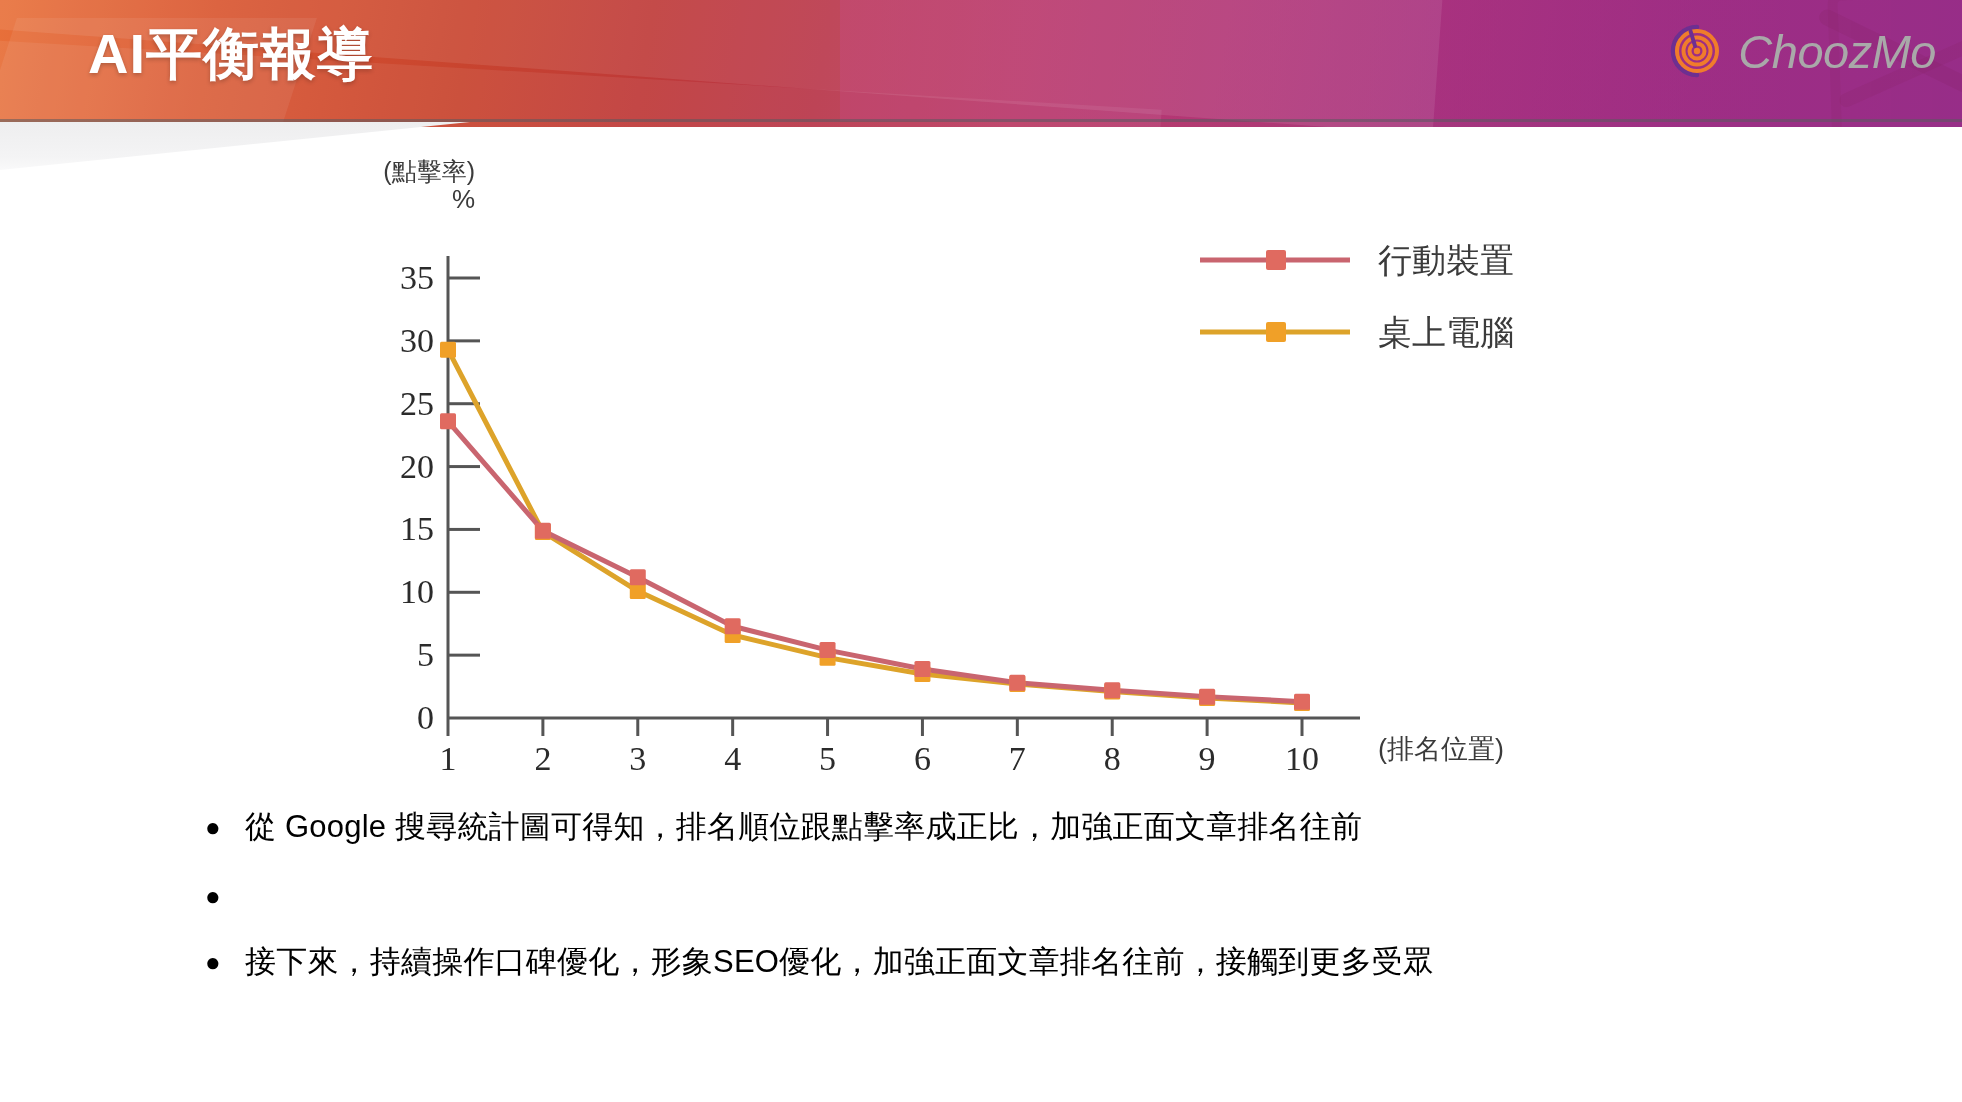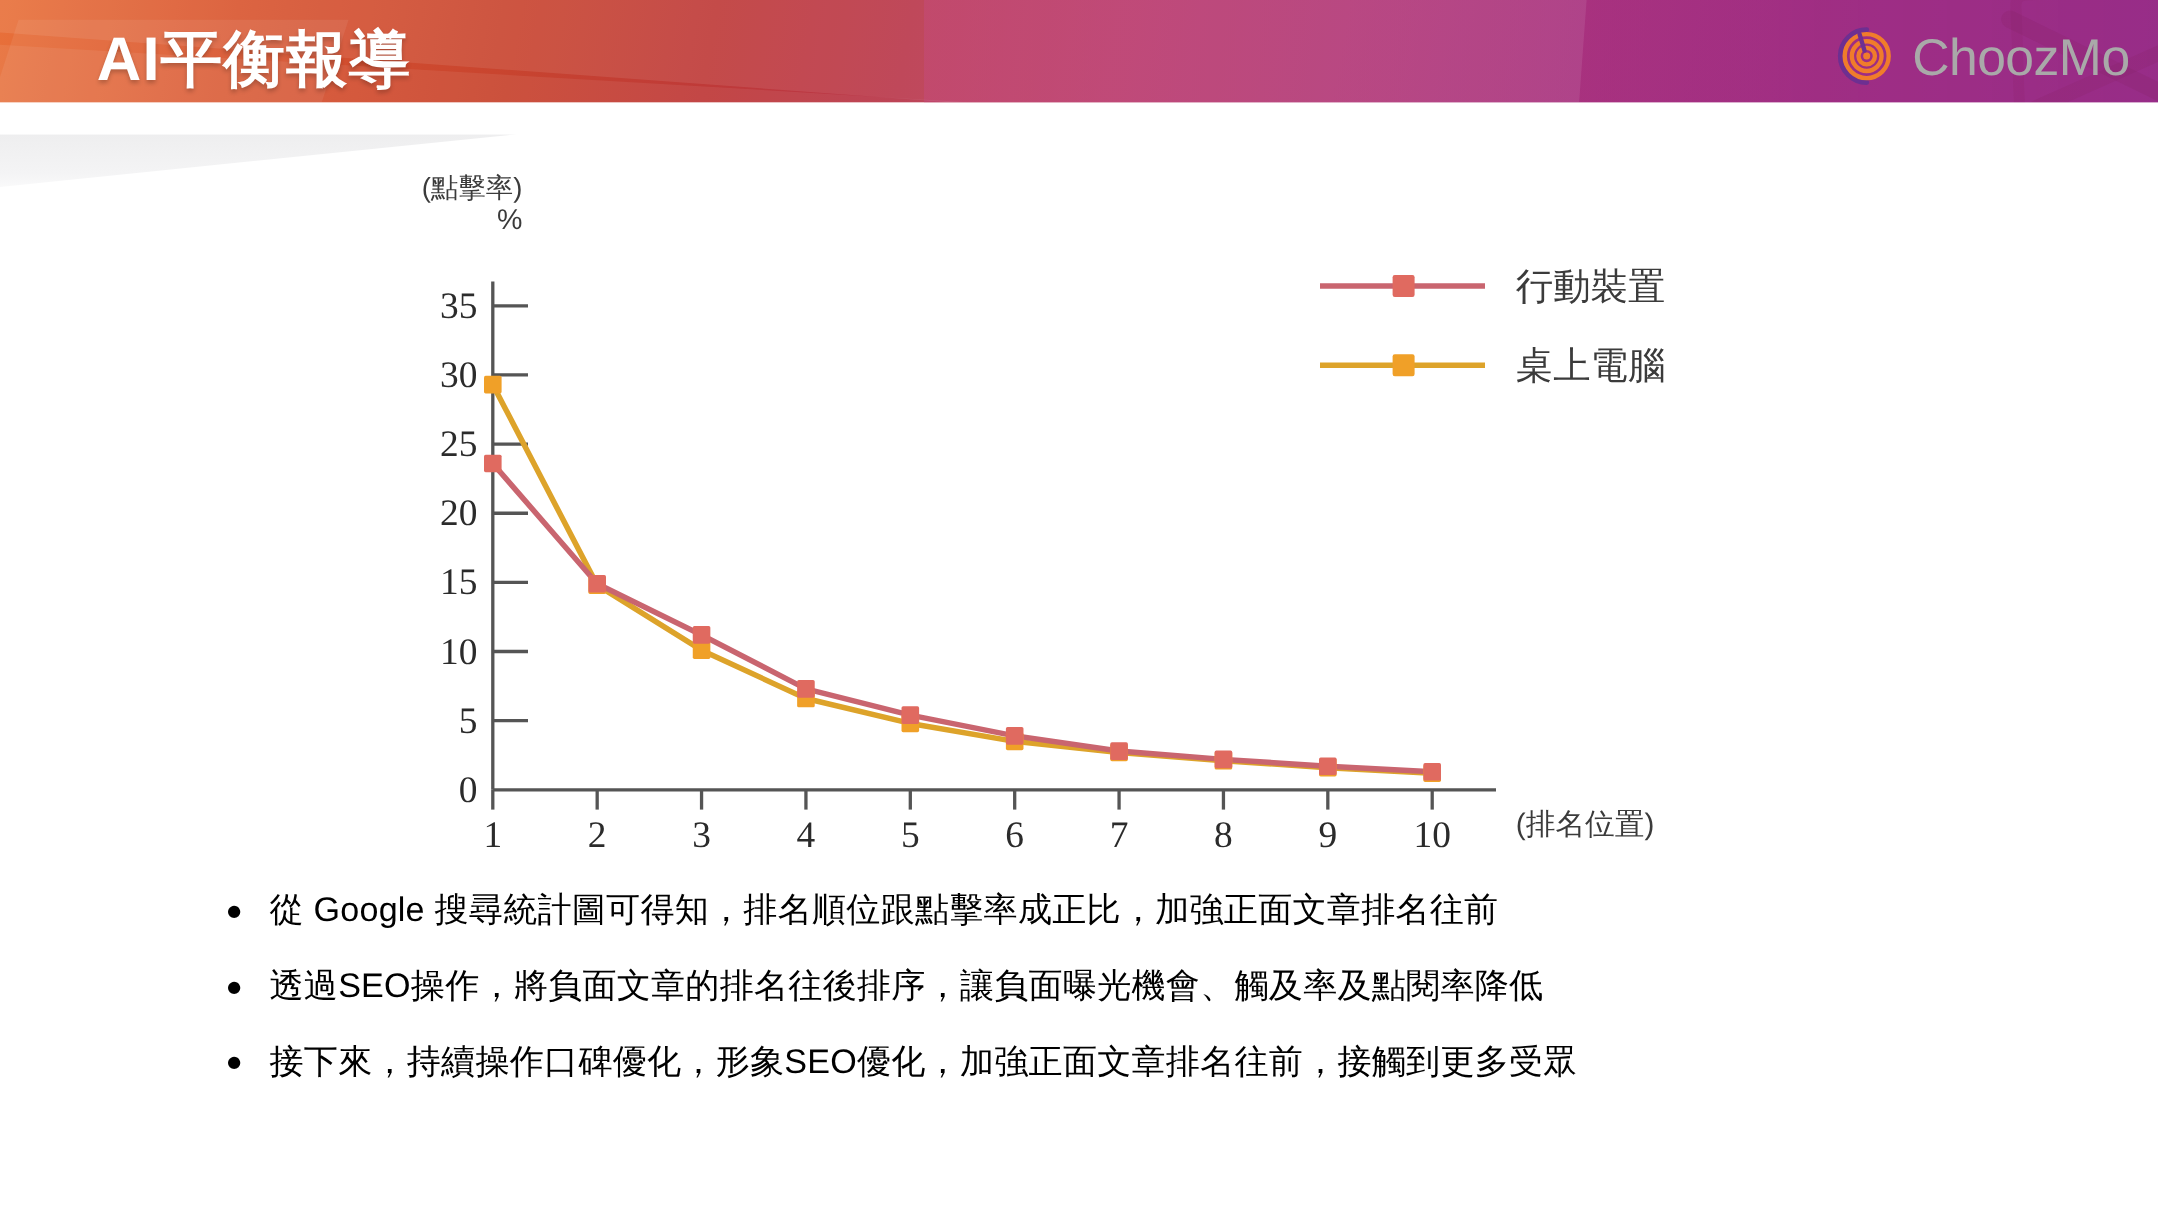--- a/index.html
+++ b/index.html
@@ -13,21 +13,21 @@
     font-family: "Liberation Sans", "DejaVu Sans", sans-serif;
     overflow: hidden;
     position: relative;
   }
 
   
   .header {
     position: absolute;
     left: 0; top: 0;
     width: 1962px;
-    height: 93px;
+    height: 127px;
     overflow: hidden;
     background: linear-gradient(100deg,
         #e8703a 0%,
         #d9552f 11%,
         #c8442f 24%,
         #bf3a38 33%,
         #b9364a 42%,
         #bb3b63 52%,
         #b23a72 62%,
         #a5357d 74%,
@@ -106,20 +106,21 @@
     background: rgba(90,90,95,.55);
   }
 
   
   .logo {
     position: absolute;
     right: 26px; top: 22px;
     display: flex;
     align-items: center;
     gap: 12px;
+    font-style: italic;
   }
   .logo-mark { width: 58px; height: 58px; }
   .logo-text {
     color: #a9a9a9;
     font-size: 47px;
     font-weight: 400;
     letter-spacing: -0.5px;
   }
 
   
@@ -304,19 +305,18 @@
   </svg>
 </div>
 
 <div class="bullets">
   <div class="bullet-row">
     <span class="bullet-dot">●</span>
     <span class="bullet-text">從 Google 搜尋統計圖可得知，排名順位跟點擊率成正比，加強正面文章排名往前</span>
   </div>
   <div class="bullet-row">
     <span class="bullet-dot">●</span>
-    <span class="bullet-text">透過SEO操作，將負面文章的排名往後排序，讓負面曝光機會、觸及率及點閱率降低</span>
   </div>
   <div class="bullet-row">
     <span class="bullet-dot">●</span>
     <span class="bullet-text">接下來，持續操作口碑優化，形象SEO優化，加強正面文章排名往前，接觸到更多受眾</span>
   </div>
 </div>
 
 </body></html>

